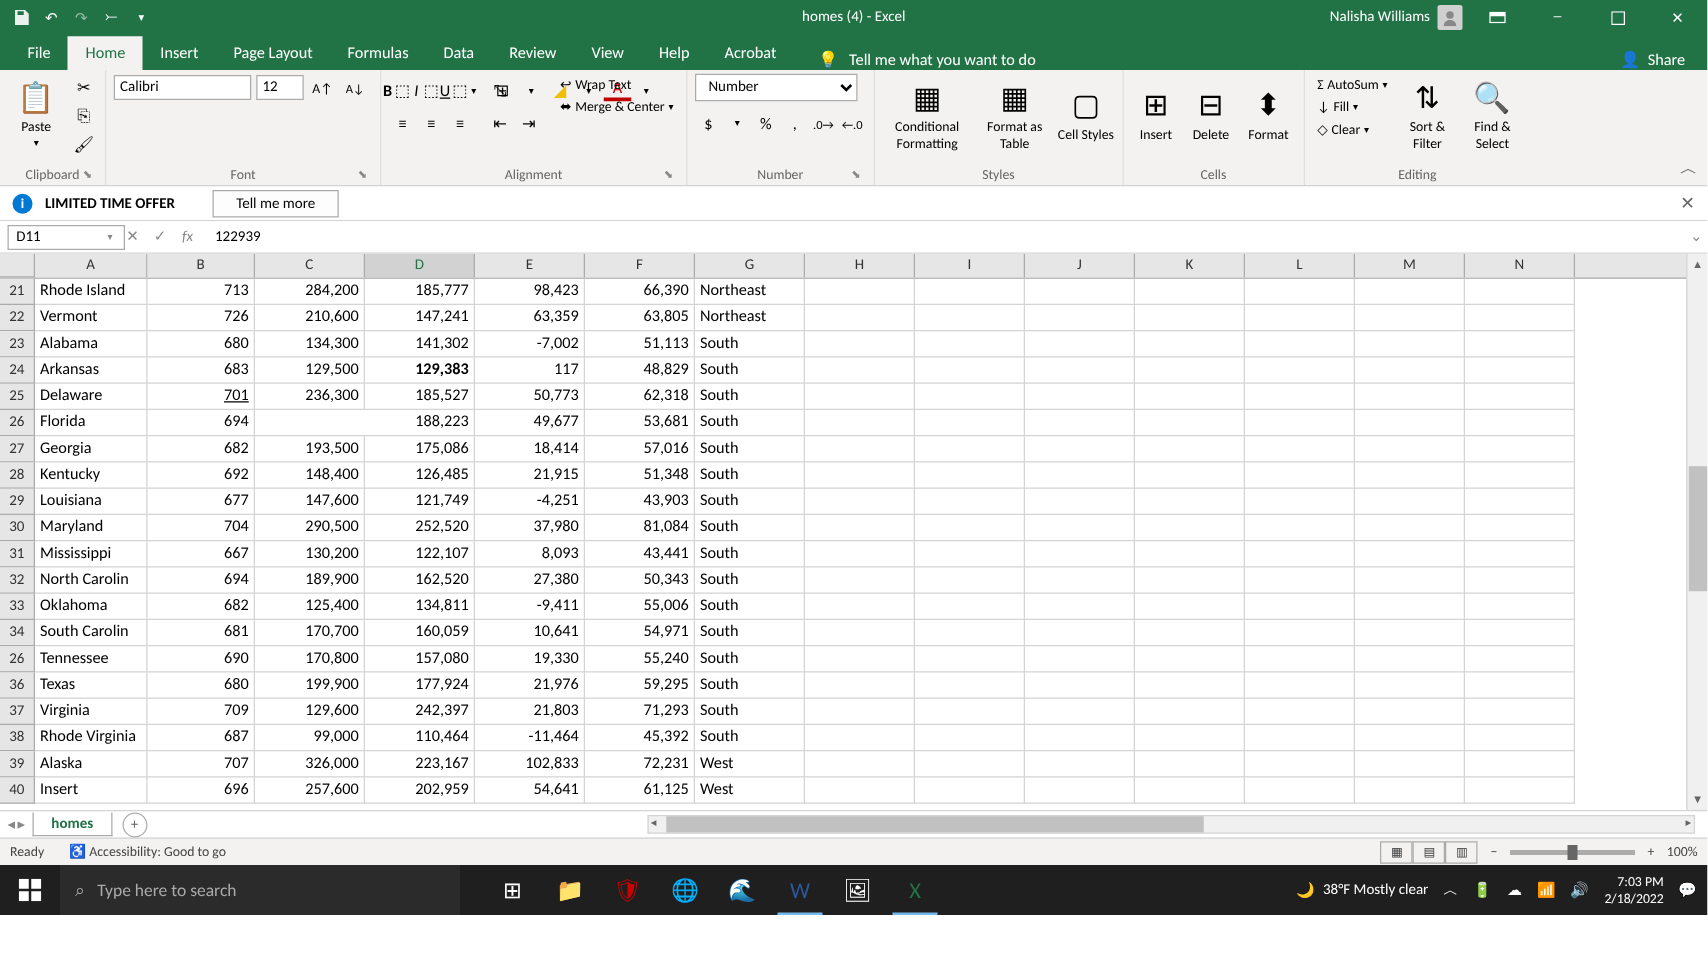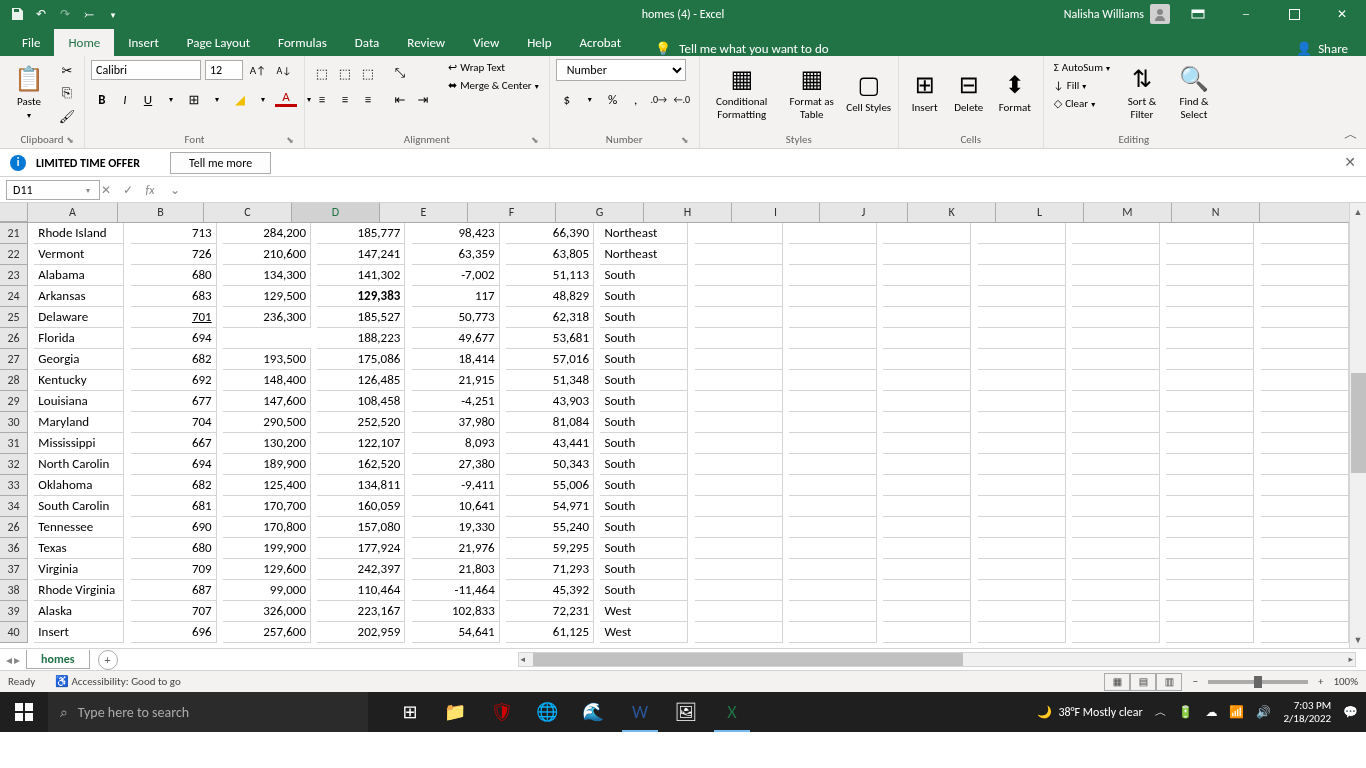--- a/index.html
+++ b/index.html
@@ -54,21 +54,21 @@
 .fb-expand { width: 18px; color: #888; text-align: center; }
 
 
 .grid-wrap { position: relative; height: 445px; display: flex; }
 .grid-main { flex: 1; overflow: hidden; position: relative; }
 .col-headers { display: flex; height: 20px; background: #e6e6e6; border-bottom: 1px solid #ababab; }
 .corner { width: 28px; background: #e6e6e6; border-right: 1px solid #ababab; border-bottom: 1px solid #ababab; }
 .col-h { border-right: 1px solid #ababab; text-align: center; font-size: 12px; line-height: 19px; color: #333; background: #e6e6e6; }
 .col-h.sel { background: #d2d2d2; color: #217346; }
 .grid-body { position: relative; }
-.row { display: flex; height: 21px; justify-content: space-between; }
+.row { display: flex; height: 21px; }
 .row-h { width: 28px; background: #e6e6e6; border-right: 1px solid #ababab; border-bottom: 1px solid #ababab; text-align: center; font-size: 12px; line-height: 20px; color: #333; }
 .cell { border-right: 1px solid #d4d4d4; border-bottom: 1px solid #d4d4d4; padding: 0 4px; font-size: 13px; line-height: 20px; font-family: Calibri, sans-serif; overflow: hidden; white-space: nowrap; }
 .cell.num { text-align: right; }
 .vscroll { width: 17px; background: #f0f0f0; border-left: 1px solid #d4d4d4; position: relative; }
 .vscroll-thumb { position: absolute; width: 15px; left: 1px; background: #c1c1c1; }
 .vscroll-arrow { height: 17px; text-align: center; font-size: 9px; color: #666; line-height: 17px; }
 
 
 .sheet-area { height: 22px; border-top: 1px solid #d4d4d4; display: flex; align-items: center; background: #fff; }
 .sheet-nav { display: flex; gap: 2px; padding: 0 6px; color: #888; }
@@ -175,21 +175,21 @@
       <div class="small-stack">
         <div class="ibtn">✂</div>
         <div class="ibtn">⎘</div>
         <div class="ibtn">🖌</div>
       </div>
     </div>
     <div class="rgroup-label"><span>Clipboard</span><span class="dialog-launcher">⬊</span></div>
   </div>
 
   <div class="rgroup" style="width:220px">
-    <div class="rgroup-content" style="flex-direction:column;align-items:flex-start">
+    <div class="rgroup-content" style="align-items:flex-start">
       <div style="display:flex;gap:4px;align-items:center">
         <input class="font-name" value="Calibri" style="">
         <input class="font-size" value="12" style="">
         <div class="ibtn" style="font-size:11px">A↑</div>
         <div class="ibtn" style="font-size:10px">A↓</div>
       </div>
       <div class="btn-row">
         <div class="ibtn">
             <b>B</b>
           </div>
@@ -339,20 +339,21 @@
 <div class="formula-bar">
   <input class="name-box" value="D11" style="">
   <span style="font-size:8px;color:#888;margin-left:-14px">▾</span>
   <div class="fb-btns">
     <div class="fb-btn">✕</div>
     <div class="fb-btn">✓</div>
     <div class="fb-btn">
         <i>fx</i>
       </div>
   </div>
+  <input class="formula-input" value="122939" style="">
   <div class="fb-expand">⌄</div>
 </div>
 
 <div class="grid-wrap">
   <div class="grid-main">
     <div class="col-headers" id="colheaders">
         <div class="corner"></div>
         <div class="col-h" style="width: 90px;">A</div>
         <div class="col-h" style="width: 86px;">B</div>
         <div class="col-h" style="width: 88px;">C</div>
@@ -503,21 +504,21 @@
           <div class="cell" style="width: 88px;"></div>
           <div class="cell" style="width: 88px;"></div>
           <div class="cell" style="width: 88px;"></div>
           <div class="cell" style="width: 88px;"></div>
         </div>
         <div class="row">
           <div class="row-h">29</div>
           <div class="cell" style="width: 90px;">Louisiana</div>
           <div class="cell num" style="width: 86px;">677</div>
           <div class="cell num" style="width: 88px;">147,600</div>
-          <div class="cell num" style="width: 88px;">108,458</div>
+          <div class="cell num" style="width: 88px;">121,749</div>
           <div class="cell num" style="width: 88px;">-4,251</div>
           <div class="cell num" style="width: 88px;">43,903</div>
           <div class="cell" style="width: 88px;">South</div>
           <div class="cell" style="width: 88px;"></div>
           <div class="cell" style="width: 88px;"></div>
           <div class="cell" style="width: 88px;"></div>
           <div class="cell" style="width: 88px;"></div>
           <div class="cell" style="width: 88px;"></div>
           <div class="cell" style="width: 88px;"></div>
           <div class="cell" style="width: 88px;"></div>

